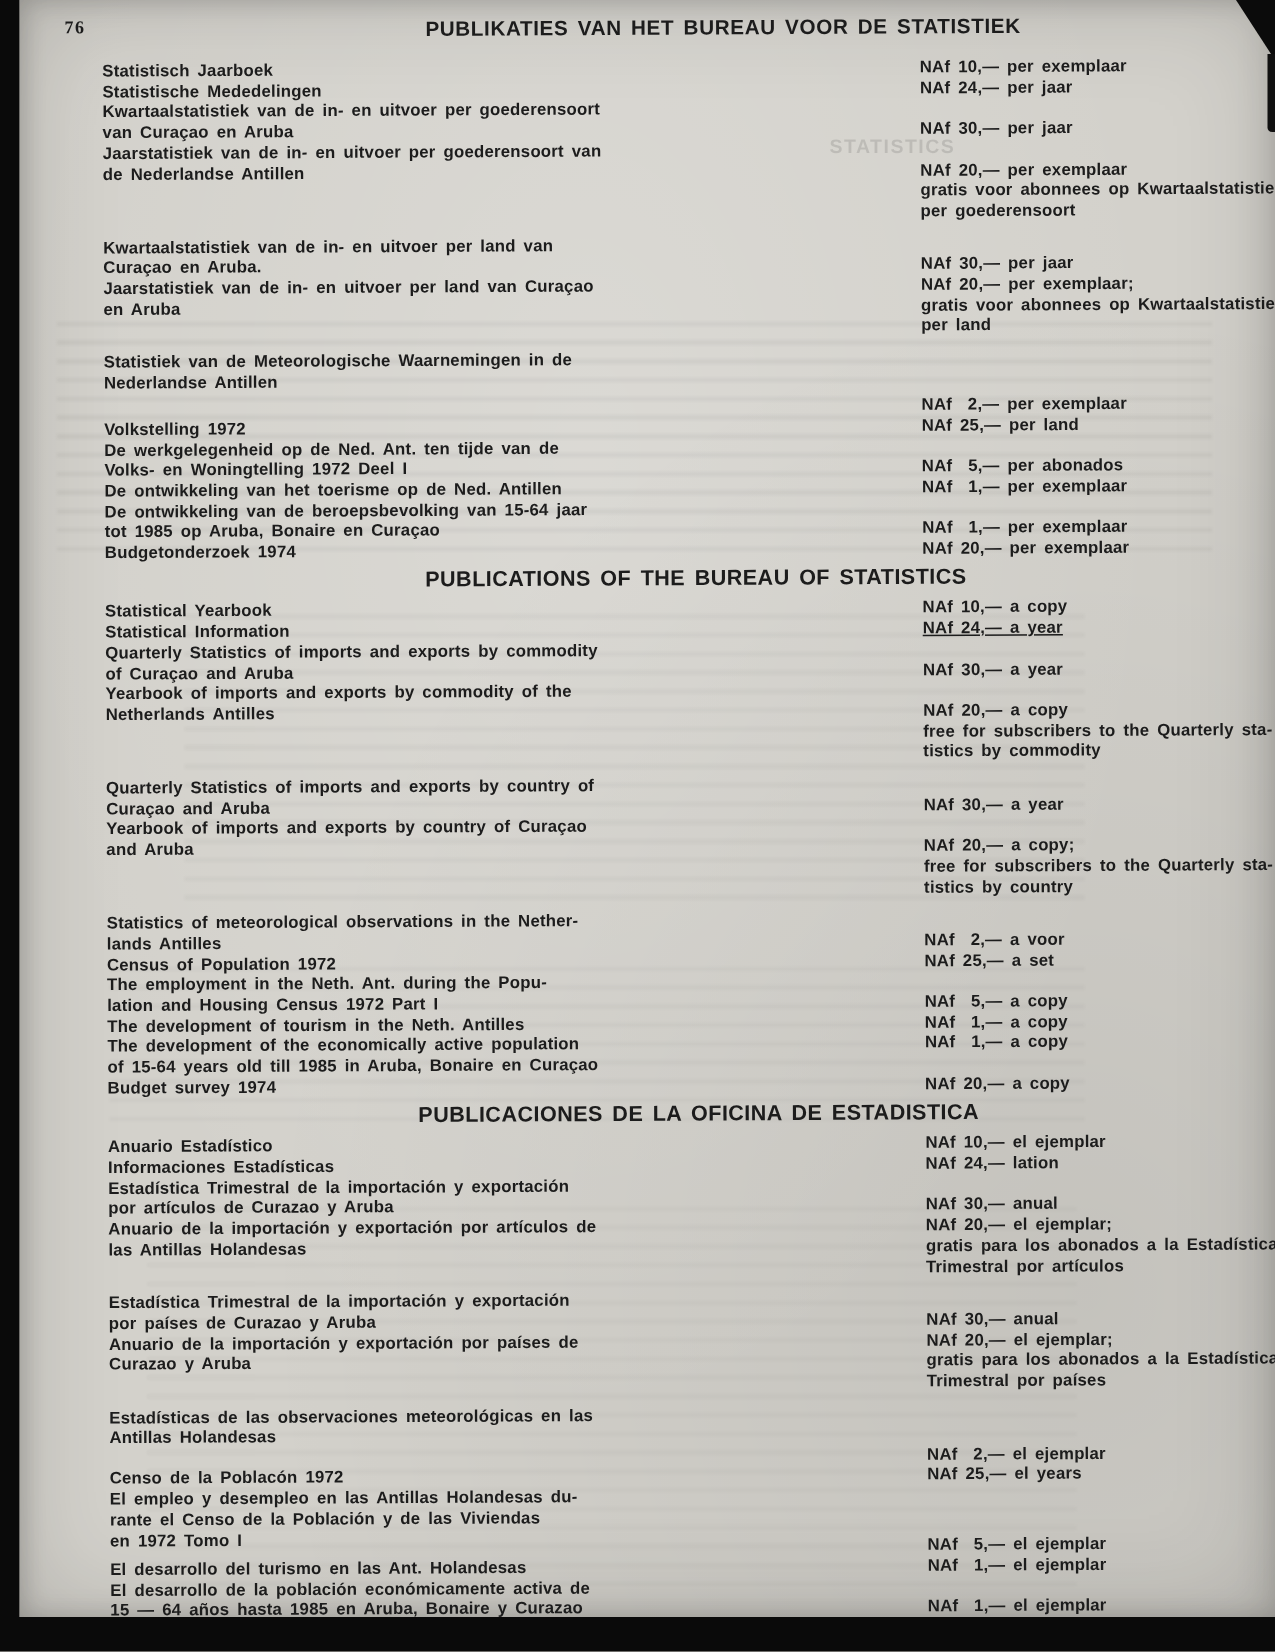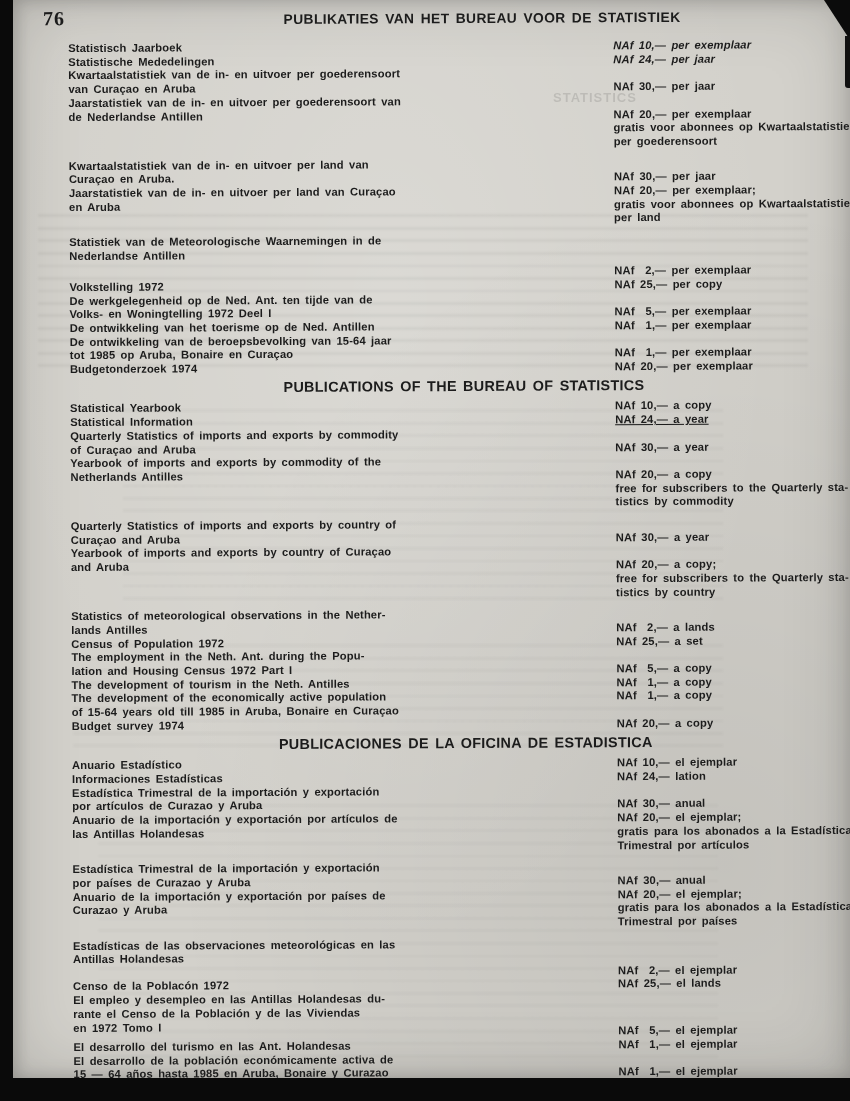--- a/index.html
+++ b/index.html
@@ -54,21 +54,21 @@
     letter-spacing: 0.15px;
     word-spacing: 2px;
     transform: rotate(-0.3deg);
     transform-origin: 40px 0;
     z-index: 1;
   }
   .pageheader { position: relative; margin-bottom: 10px; height: 18px; }
   .pagenum {
     position: absolute; left: 0; top: -2px;
     font-family: "Liberation Serif", serif;
-    font-size: 20px; font-weight: bold; letter-spacing: 1px;
+    font-size: 12px; font-weight: bold; letter-spacing: 1px;
   }
   .htitle {
     text-align: center; padding-left: 70px;
     font-size: 13.8px; letter-spacing: 0.4px;
     white-space: nowrap;
   }
   .sec-head {
     text-align: center; padding-left: 30px;
     font-size: 14.4px; letter-spacing: 0.3px;
     margin: 5px 0 7px 0;
@@ -95,25 +95,25 @@
   <div class="content">
     <div class="pageheader">
       <span class="pagenum">76</span>
       <div class="htitle">PUBLIKATIES VAN HET BUREAU VOOR DE STATISTIEK</div>
     </div>
     <div id="sections">
         <div>
           <div class="items">
             <div class="row">
               <div class="t">Statistisch Jaarboek</div>
-              <div class="p" style="margin-top: 0px; font-style: italic;">NAf 10,— per exemplaar</div>
+              <div class="p" style="margin-top: 0px;">NAf 10,— per exemplaar</div>
             </div>
             <div class="row">
               <div class="t">Statistische Mededelingen</div>
-              <div class="p" style="margin-top: 0px; font-style: italic;">NAf 24,— per jaar</div>
+              <div class="p" style="margin-top: 0px;">NAf 24,— per jaar</div>
             </div>
             <div class="row">
               <div class="t">Kwartaalstatistiek van de in- en uitvoer per goederensoort
 van Curaçao en Aruba</div>
               <div class="p" style="margin-top: 13.7px;">NAf 30,— per jaar</div>
             </div>
             <div class="row">
               <div class="t">Jaarstatistiek van de in- en uitvoer per goederensoort van
 de Nederlandse Antillen</div>
               <div class="p" style="margin-top: 13.7px;">NAf 20,— per exemplaar
@@ -132,26 +132,26 @@
 gratis voor abonnees op Kwartaalstatistiek
 per land</div>
             </div>
             <div class="row gap">
               <div class="t">Statistiek van de Meteorologische Waarnemingen in de
 Nederlandse Antillen</div>
               <div class="p" style="margin-top: 31px;">NAf  2,— per exemplaar</div>
             </div>
             <div class="row">
               <div class="t">Volkstelling 1972</div>
-              <div class="p" style="margin-top: 0px;">NAf 25,— per copy</div>
+              <div class="p" style="margin-top: 0px;">NAf 25,— per land</div>
             </div>
             <div class="row">
               <div class="t">De werkgelegenheid op de Ned. Ant. ten tijde van de
 Volks- en Woningtelling 1972 Deel I</div>
-              <div class="p" style="margin-top: 13.7px;">NAf  5,— per exemplaar</div>
+              <div class="p" style="margin-top: 13.7px;">NAf  5,— per abonados</div>
             </div>
             <div class="row">
               <div class="t">De ontwikkeling van het toerisme op de Ned. Antillen</div>
               <div class="p" style="margin-top: 0px;">NAf  1,— per exemplaar</div>
             </div>
             <div class="row">
               <div class="t">De ontwikkeling van de beroepsbevolking van 15-64 jaar
 tot 1985 op Aruba, Bonaire en Curaçao</div>
               <div class="p" style="margin-top: 13.7px;">NAf  1,— per exemplaar</div>
             </div>
@@ -192,21 +192,21 @@
             <div class="row">
               <div class="t">Yearbook of imports and exports by country of Curaçao
 and Aruba</div>
               <div class="p" style="margin-top: 13.7px;">NAf 20,— a copy;
 free for subscribers to the Quarterly sta-
 tistics by country</div>
             </div>
             <div class="row gap">
               <div class="t">Statistics of meteorological observations in the Nether-
 lands Antilles</div>
-              <div class="p" style="margin-top: 13.7px;">NAf  2,— a lands</div>
+              <div class="p" style="margin-top: 13.7px;">NAf  2,— a voor</div>
             </div>
             <div class="row">
               <div class="t">Census of Population 1972</div>
               <div class="p" style="margin-top: 0px;">NAf 25,— a set</div>
             </div>
             <div class="row">
               <div class="t">The employment in the Neth. Ant. during the Popu-
 lation and Housing Census 1972 Part I</div>
               <div class="p" style="margin-top: 13.7px;">NAf  5,— a copy</div>
             </div>
@@ -260,21 +260,21 @@
 gratis para los abonados a la Estadística
 Trimestral por países</div>
             </div>
             <div class="row gap">
               <div class="t">Estadísticas de las observaciones meteorológicas en las
 Antillas Holandesas</div>
               <div class="p" style="margin-top: 27px;">NAf  2,— el ejemplar</div>
             </div>
             <div class="row">
               <div class="t">Censo de la Poblacón 1972</div>
-              <div class="p" style="margin-top: 0px;">NAf 25,— el lands</div>
+              <div class="p" style="margin-top: 0px;">NAf 25,— el years</div>
             </div>
             <div class="row">
               <div class="t">El empleo y desempleo en las Antillas Holandesas du-
 rante el Censo de la Población y de las Viviendas
 en 1972 Tomo I</div>
               <div class="p" style="margin-top: 33px;">NAf  5,— el ejemplar</div>
             </div>
             <div class="row">
               <div class="t">El desarrollo del turismo en las Ant. Holandesas</div>
               <div class="p" style="margin-top: 0px;">NAf  1,— el ejemplar</div>

